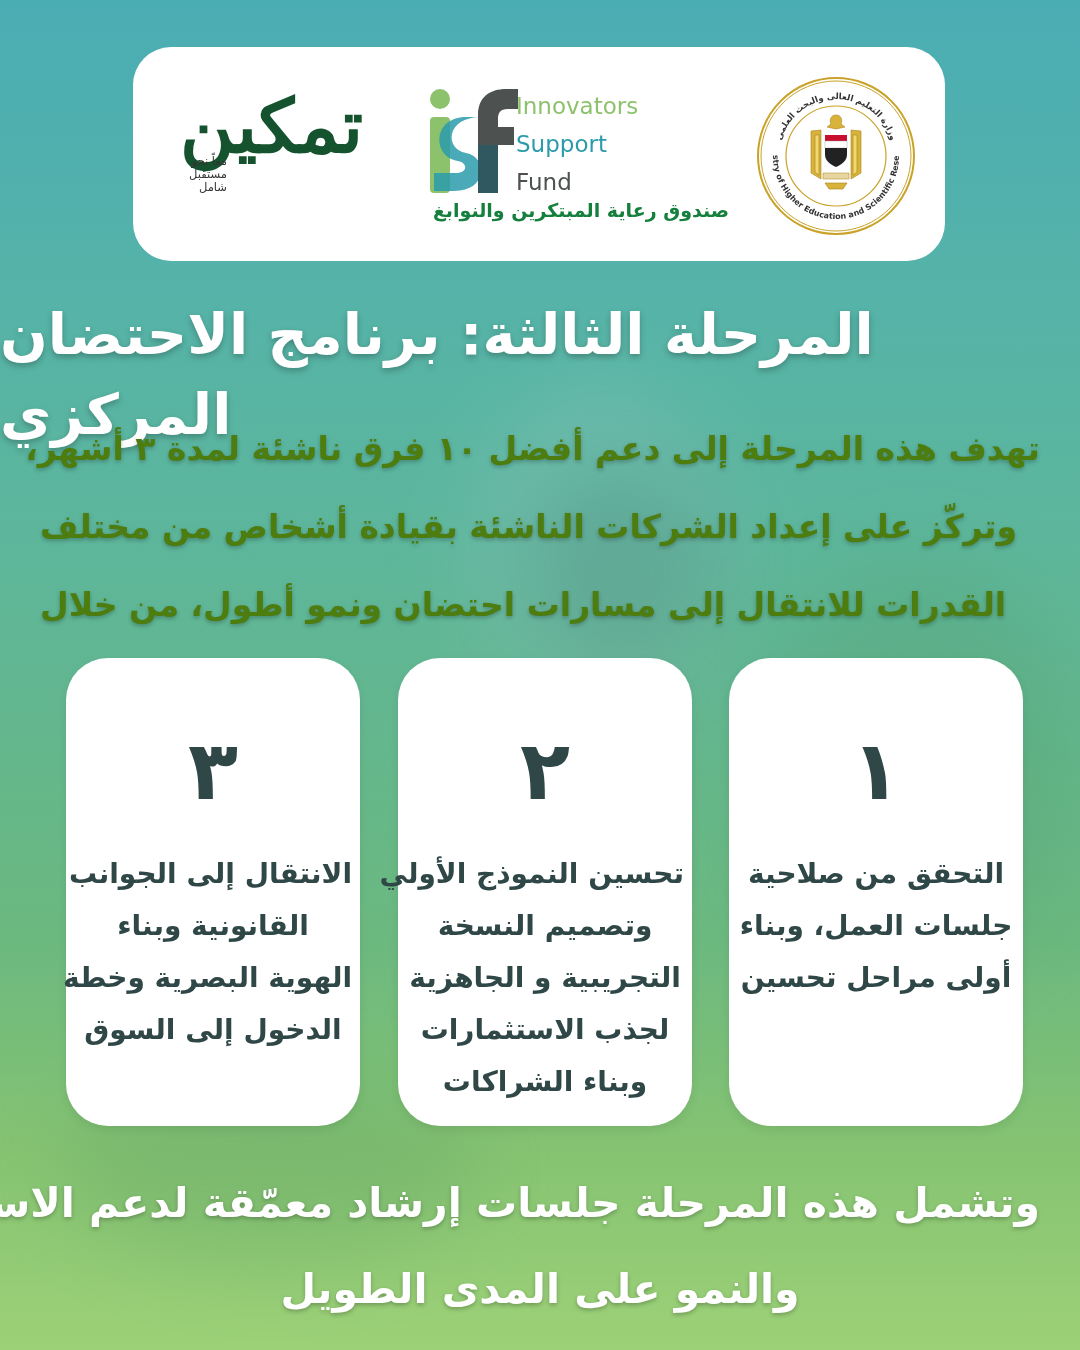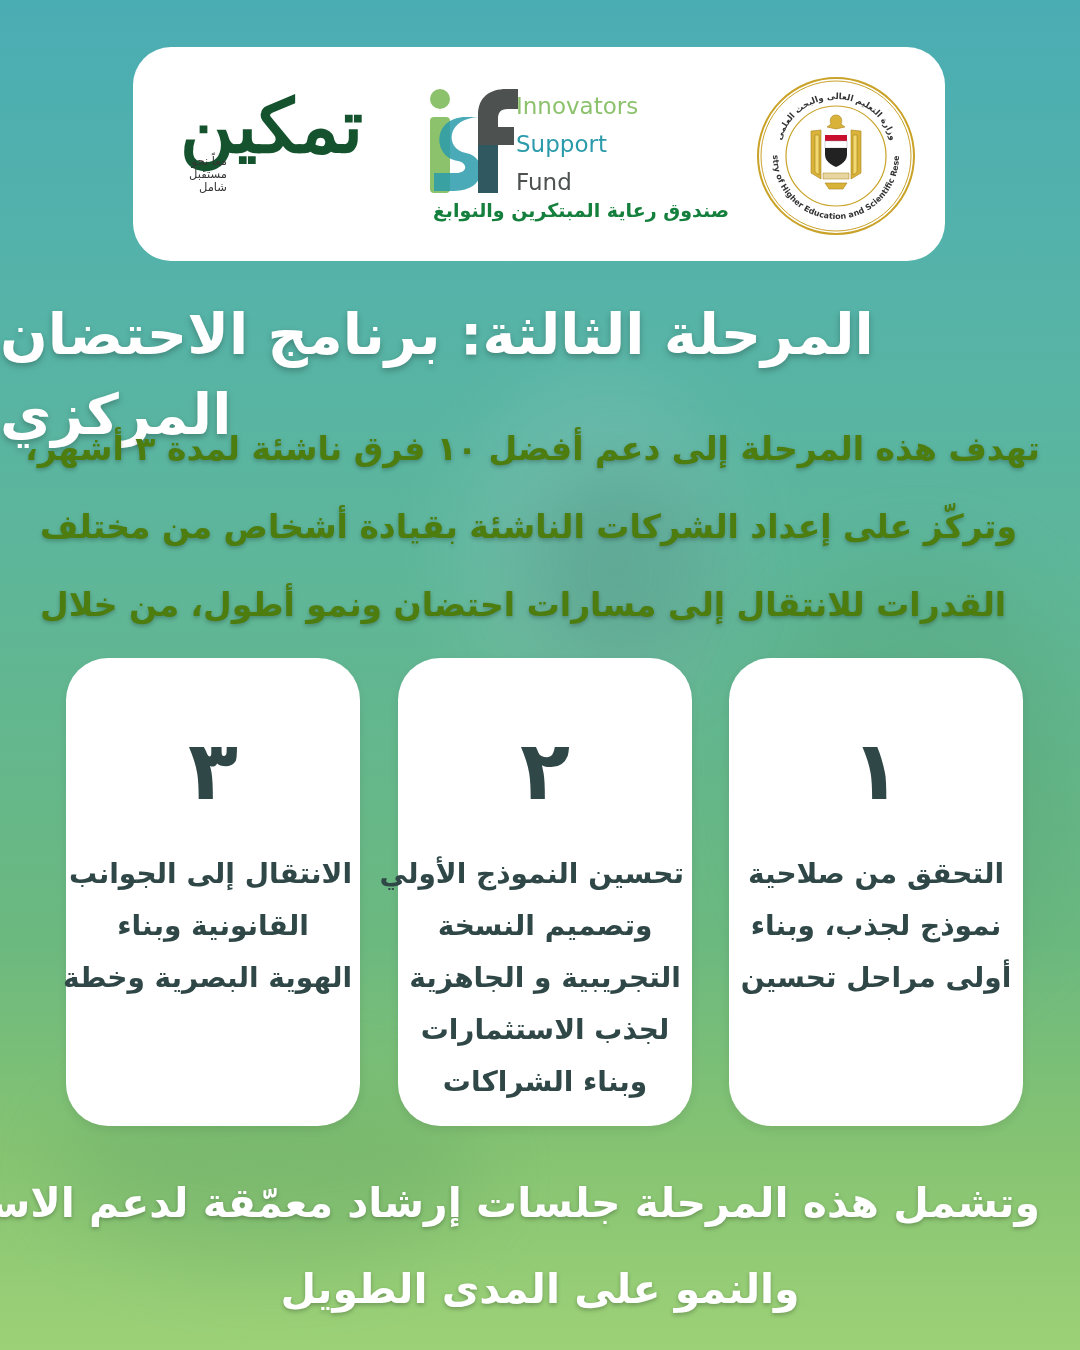--- a/index.html
+++ b/index.html
@@ -153,21 +153,21 @@
 <div class="intro">
   <span>تهدف هذه المرحلة إلى دعم أفضل ١٠ فرق ناشئة لمدة ٣ أشهر،</span>
   <span>وتركّز على إعداد الشركات الناشئة بقيادة أشخاص من مختلف</span>
   <span>القدرات للانتقال إلى مسارات احتضان ونمو أطول، من خلال</span>
 </div>
 
 <div class="card card-1">
   <div class="card-num">١</div>
   <div class="card-text">
     <span>التحقق من صلاحية</span>
-    <span>نموذج لجذب، وبناء</span>
+    <span>جلسات العمل، وبناء</span>
     <span>أولى مراحل تحسين</span>
   </div>
 </div>
 
 <div class="card card-2">
   <div class="card-num">٢</div>
   <div class="card-text">
     <span>تحسين النموذج الأولي</span>
     <span>وتصميم النسخة</span>
     <span>التجريبية و الجاهزية</span>
@@ -175,19 +175,20 @@
     <span>وبناء الشراكات</span>
   </div>
 </div>
 
 <div class="card card-3">
   <div class="card-num">٣</div>
   <div class="card-text">
     <span>الانتقال إلى الجوانب</span>
     <span>القانونية وبناء</span>
     <span>الهوية البصرية وخطة</span>
+    <span>الدخول إلى السوق</span>
   </div>
 </div>
 
 <div class="outro">
   <span>وتشمل هذه المرحلة جلسات إرشاد معمّقة لدعم الاستمرارية</span>
   <span>والنمو على المدى الطويل</span>
 </div>
 
 </body></html>

